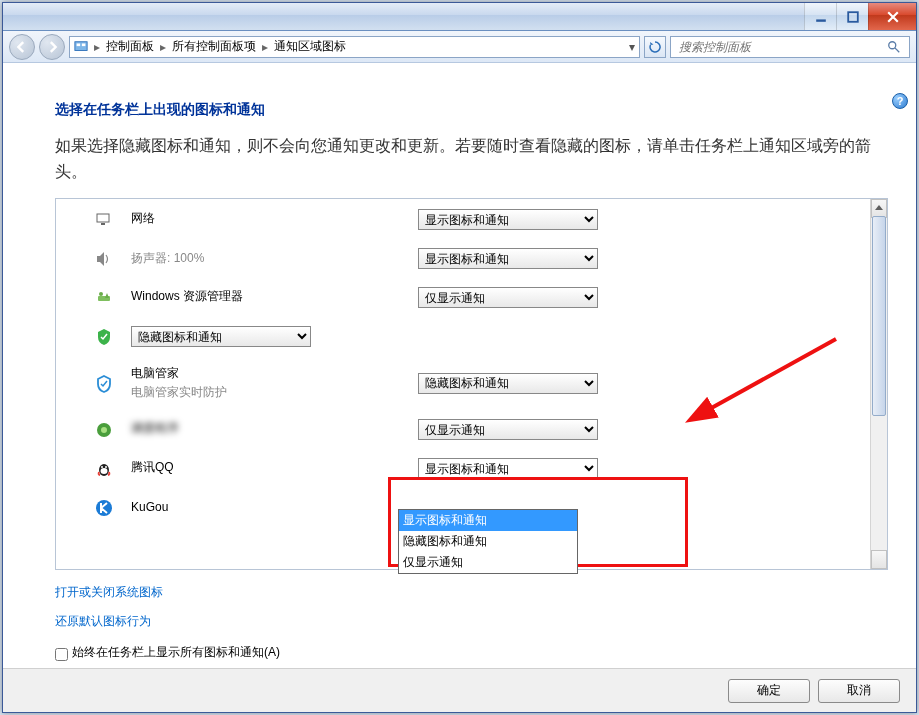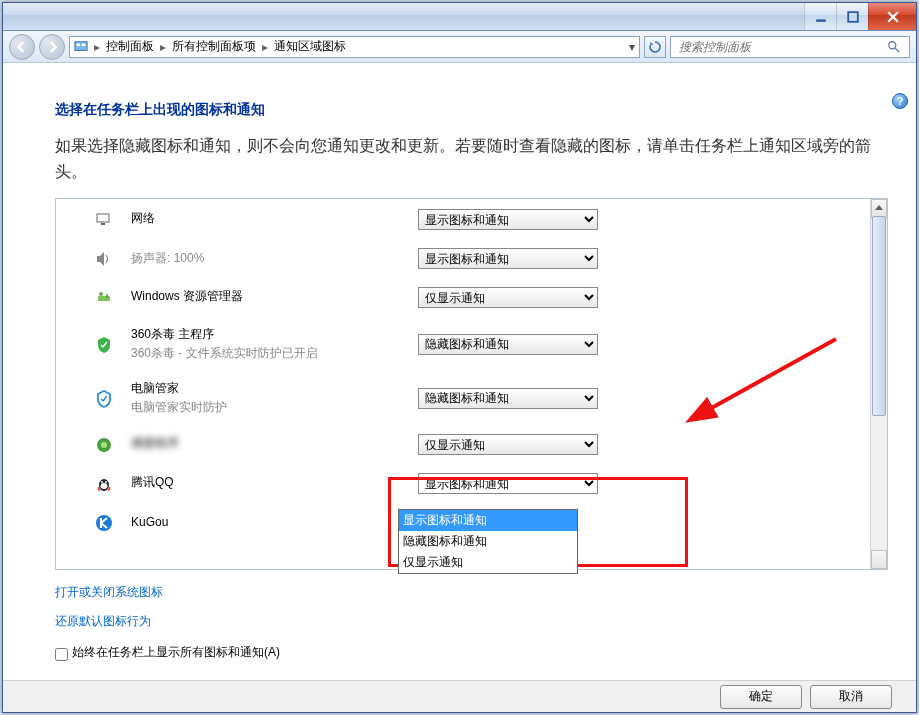--- a/index.html
+++ b/index.html
@@ -56,21 +56,21 @@
 .dropdown-popup div.sel { background:#3399ff; color:#fff; }
 
 .red-box { position:absolute; border:3px solid #e11; pointer-events:none; }
 .arrow-anno { position:absolute; pointer-events:none; }
 
 .links { margin-top:14px; font-size:12px; }
 .links a { color:#0066cc; text-decoration:none; display:inline-block; margin-bottom:12px; }
 .chk-row { font-size:12px; display:flex; align-items:flex-end; gap:4px; margin-top:2px; }
 .chk-row input { width:13px; height:13px; }
 
-.footer { position:absolute; left:0; right:0; bottom:0; height:32px; background:#f0f0f0; border-top:1px solid #d0d0d0; display:flex; justify-content:flex-end; align-items:center; gap:8px; padding:0 24px; }
+.footer { position:absolute; left:0; right:0; bottom:0; height:44px; background:#f0f0f0; border-top:1px solid #d0d0d0; display:flex; justify-content:flex-end; align-items:center; gap:8px; padding:0 16px; }
 .footer button { width:82px; height:24px; font-size:12px; background:linear-gradient(#fdfdfd,#e8e8e8); border:1px solid #8a8a8a; border-radius:3px; }
 
 .help-ico { position:absolute; right:8px; top:90px; width:16px; height:16px; border-radius:50%; background:radial-gradient(circle at 30% 30%,#9cd0ff,#2d7bd0); color:#fff; font-size:11px; font-weight:bold; display:flex; align-items:center; justify-content:center; border:1px solid #1a5fa8; }
 </style>
 </head>
 <body>
 
 <div class="window">
 
   <div class="titlebar">
@@ -178,24 +178,20 @@
             </div>
             <select><option>仅显示通知</option></select>
           </div>
           <div class="row">
             <div class="ico">
               <svg width="18" height="18" viewBox="0 0 18 18">
                 <path d="M9 1 L15 4 L15 9 Q15 15 9 17 Q3 15 3 9 L3 4 Z" fill="#3cb34a"></path>
                 <path d="M6 9 L8 11 L12 6" fill="none" stroke="#fff" stroke-width="1.5"></path>
               </svg>
             </div>
-            <div class="txt">
-              <div class="name">360杀毒 主程序</div>
-              <div class="sub">360杀毒 - 文件系统实时防护已开启</div>
-            </div>
             <select><option>隐藏图标和通知</option></select>
           </div>
           <div class="row">
             <div class="ico">
               <svg width="18" height="18" viewBox="0 0 18 18">
                 <path d="M9 1 L15 4 L15 9 Q15 15 9 17 Q3 15 3 9 L3 4 Z" fill="none" stroke="#2a8dd6" stroke-width="1.8"></path>
                 <path d="M6 9 L8 11 L12 6" fill="none" stroke="#2a8dd6" stroke-width="1.5"></path>
               </svg>
             </div>
             <div class="txt">

